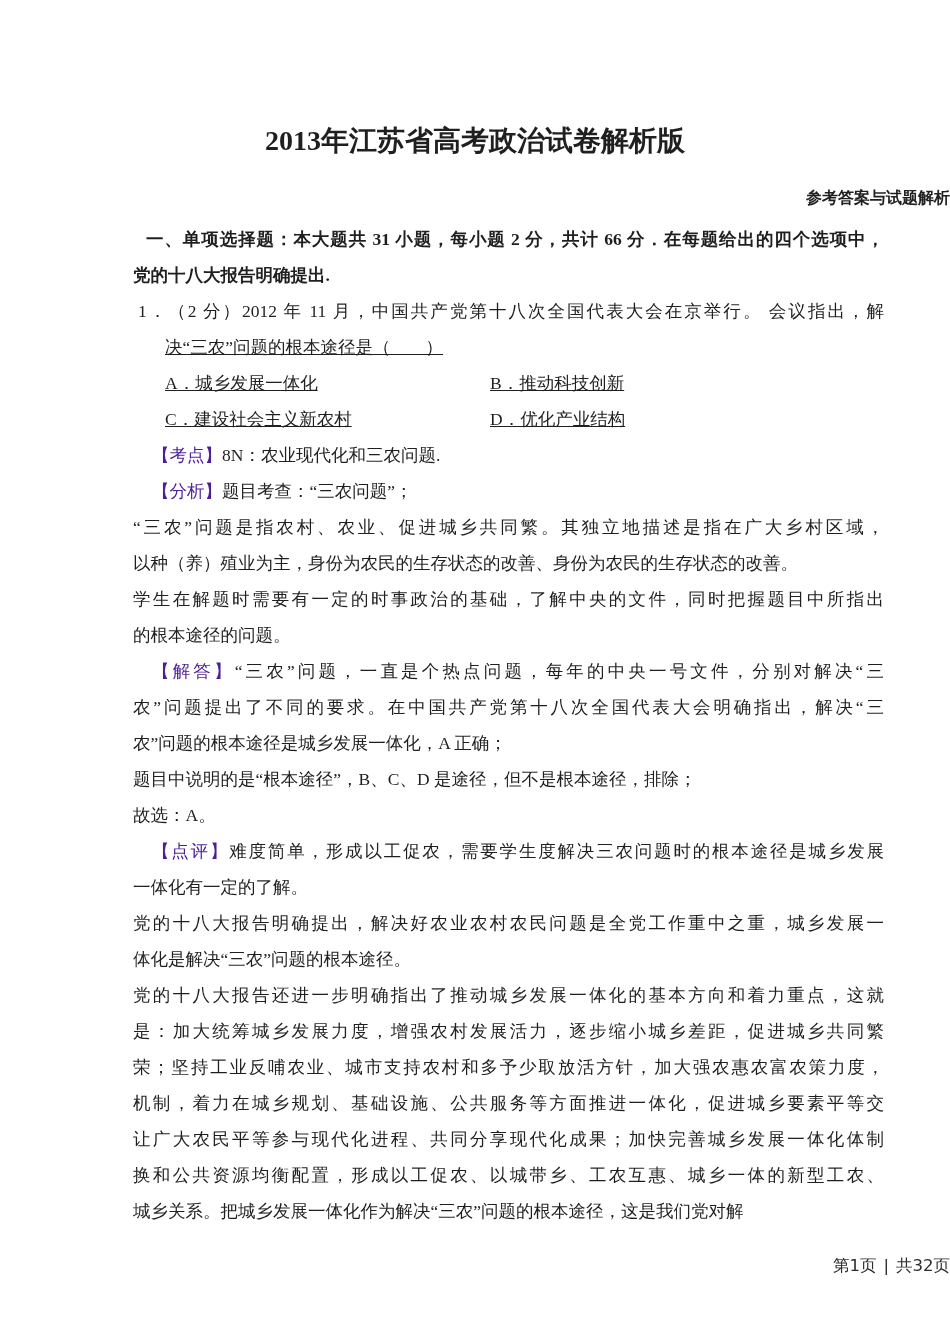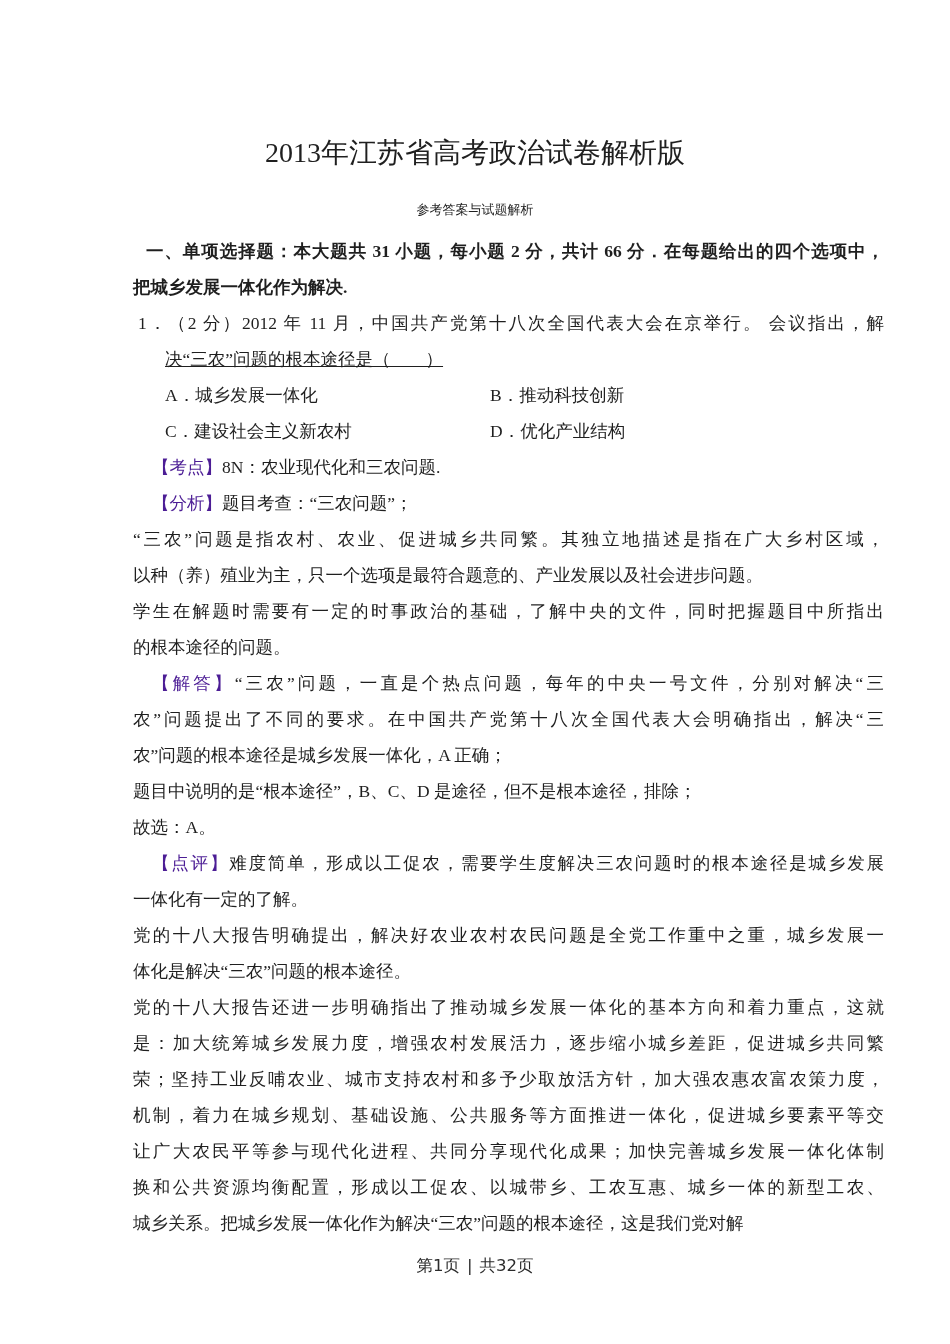--- a/index.html
+++ b/index.html
@@ -7,91 +7,91 @@
     position: relative;
     width: 950px;
     height: 1344px;
     margin: 0 auto;
     background: #ffffff;
     font-family: "Liberation Serif", "DejaVu Serif", serif;
     color: #1f1f1f;
     overflow: hidden;
   }
   .title {
-    margin: 12px;
+    margin: 0;
     padding-top: 121px;
     text-align: center;
     font-size: 28px;
-    font-weight: 400;
+    font-weight: 700;
     line-height: 40px;
   }
   .subtitle {
     margin: 26px 0 0 0;
-    text-align: center;
-    font-size: 13px;
-    font-weight: 400;
+    text-align: right;
+    font-size: 16px;
+    font-weight: 700;
     line-height: 21px;
   }
   .content {
     margin: 13px 66px 0 133px;
     font-size: 17.5px;
     line-height: 36px;
   }
   .content p { margin: 0; }
   .b { font-weight: 700; }
   
   .j { text-align: justify; text-align-last: justify; }
   .i-sec  { padding-left: 13px; }  
   .i-q    { padding-left: 5px;  }  
   .i-hang { padding-left: 32px; text-decoration: underline; }  
   .i-tag  { padding-left: 19px; }  
   .tag { color: #4c1d95; }
-  .opt-row { padding-left: 32px; display: flex; }
+  .opt-row { padding-left: 32px; display: flex; text-decoration: underline; }
   .opt-a { flex: 0 0 325px; width: 325px; }
   .footer {
     position: absolute;
     left: 0; right: 0; bottom: 67px;
-    text-align: center;
+    text-align: right;
     font-family: "DejaVu Sans", "Liberation Sans", sans-serif;
     font-size: 16.5px;
     color: #2b2b2b;
   }
   .footer .sep { margin: 0 7px; }
 </style>
 </head>
 <body>
 
 <div class="page">
 
   <h1 class="title">2013年江苏省高考政治试卷解析版</h1>
 
   <h2 class="subtitle">参考答案与试题解析</h2>
 
   <div class="content">
 
     <p class="b i-sec j">一、单项选择题：本大题共 31 小题，每小题 2 分，共计 66 分．在每题给出的四个选项中，</p>
-    <p class="b">把城乡发展一体化作为解决.</p>
+    <p class="b">党的十八大报告明确提出.</p>
 
     <p class="i-q j">1．（2 分）2012 年 11 月，中国共产党第十八次全国代表大会在京举行。 会议指出，解</p>
     <p class="i-hang">决“三农”问题的根本途径是（　　）</p>
 
     <div class="opt-row">
       <span class="opt-a">A．城乡发展一体化</span>
       <span class="opt-b">B．推动科技创新</span>
     </div>
     <div class="opt-row">
       <span class="opt-a">C．建设社会主义新农村</span>
       <span class="opt-b">D．优化产业结构</span>
     </div>
 
     <p class="i-tag"><span class="tag">【考点】</span><span>8N：农业现代化和三农问题.</span></p>
 
     <p class="i-tag"><span class="tag">【分析】</span><span>题目考查：“三农问题”；</span></p>
     <p class="j">“三农”问题是指农村、农业、促进城乡共同繁。其独立地描述是指在广大乡村区域，</p>
-    <p>以种（养）殖业为主，只一个选项是最符合题意的、产业发展以及社会进步问题。</p>
+    <p>以种（养）殖业为主，身份为农民的生存状态的改善、身份为农民的生存状态的改善。</p>
     <p class="j">学生在解题时需要有一定的时事政治的基础，了解中央的文件，同时把握题目中所指出</p>
     <p>的根本途径的问题。</p>
 
     <p class="i-tag j"><span class="tag">【解答】</span><span>“三农”问题，一直是个热点问题，每年的中央一号文件，分别对解决“三</span></p>
     <p class="j">农”问题提出了不同的要求。在中国共产党第十八次全国代表大会明确指出，解决“三</p>
     <p>农”问题的根本途径是城乡发展一体化，A 正确；</p>
     <p>题目中说明的是“根本途径”，B、C、D 是途径，但不是根本途径，排除；</p>
     <p>故选：A。</p>
 
     <p class="i-tag j"><span class="tag">【点评】</span><span>难度简单，形成以工促农，需要学生度解决三农问题时的根本途径是城乡发展</span></p>

